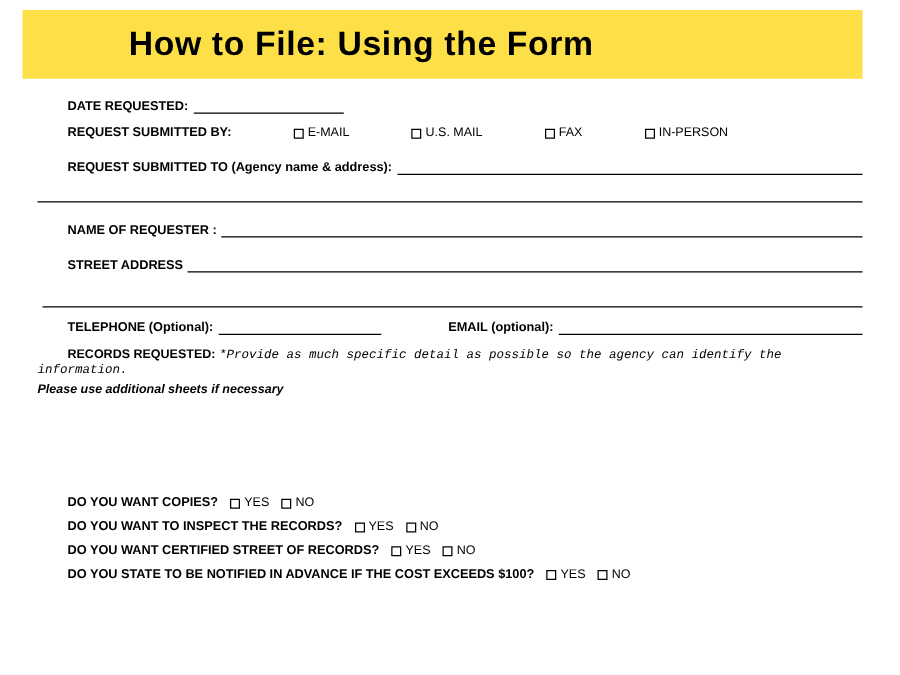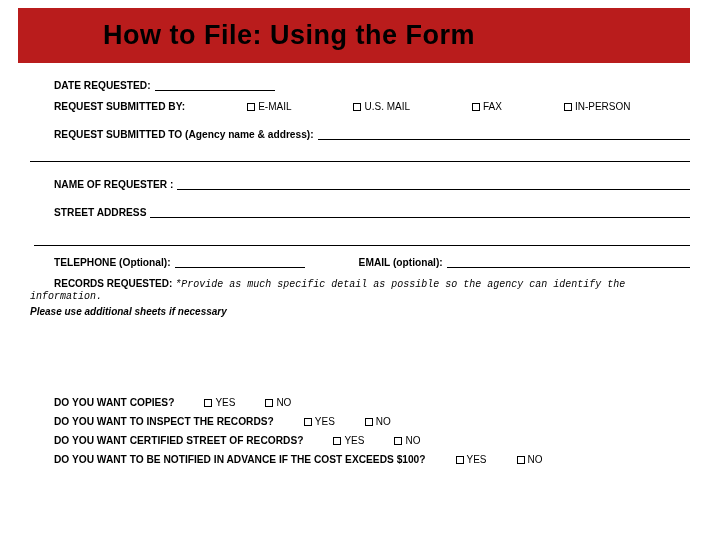--- a/index.html
+++ b/index.html
@@ -4,21 +4,21 @@
 <style>
   * { box-sizing: border-box; margin: 0; padding: 0; }
   body {
     width: 720px;
     height: 540px;
     background: #fff;
     font-family: Arial, Helvetica, sans-serif;
     overflow: hidden;
   }
   .title-bar {
-    background: #b91c1c;
+    background: #fde047;
     margin: 8px 30px 10px 18px;
     padding: 12px 24px 12px 85px;
   }
   .title-text {
     font-family: "Arial Black", Arial, sans-serif;
     font-weight: 900;
     font-size: 27px;
     letter-spacing: 0.5px;
     color: #000;
   }
@@ -74,34 +74,32 @@
     display: inline-flex;
     align-items: center;
     font-weight: 400;
     font-size: 10px;
     white-space: nowrap;
   }
   .submit-row {
     display: flex;
     align-items: center;
     margin-bottom: 10px;
-    gap: 12px;
   }
   .submit-row .label { margin-right: 50px; }
   .submit-row .opt { margin-right: 50px; }
   .submit-row .opt:last-child { margin-right: 0; }
   .italic { font-style: italic; font-weight: 400; font-family: Liberation Mono, monospace; }
   .bolditalic { font-style: italic; font-weight: 900; }
   .records-caption { margin-bottom: 4px; font-size: 10px; }
   .spacer-block { height: 66px; margin-bottom: 10px; }
   .yn-row {
     display: flex;
     align-items: center;
     margin-bottom: 8px;
-    gap: 20px;
   }
   .yn-row .label { margin-right: 10px; }
   .yn-row .opt { margin-right: 10px; }
   .contact-row { display: flex; align-items: flex-end; margin-bottom: 10px; }
 </style>
 </head>
 <body>
 
 <div class="title-bar">
   <div class="title-text">How to File: Using the Form</div>
@@ -200,21 +198,21 @@
         <span class="chk"></span>
         <span>YES</span>
       </span>
     <span class="opt">
         <span class="chk"></span>
         <span>NO</span>
       </span>
   </div>
 
   <div class="yn-row">
-    <span class="label">DO YOU WANT TO BE NOTIFIED IN ADVANCE IF THE COST EXCEEDS $100?</span>
+    <span class="label">DO YOU STATE TO BE NOTIFIED IN ADVANCE IF THE COST EXCEEDS $100?</span>
     <span class="opt">
         <span class="chk"></span>
         <span>YES</span>
       </span>
     <span class="opt">
         <span class="chk"></span>
         <span>NO</span>
       </span>
   </div>
 

